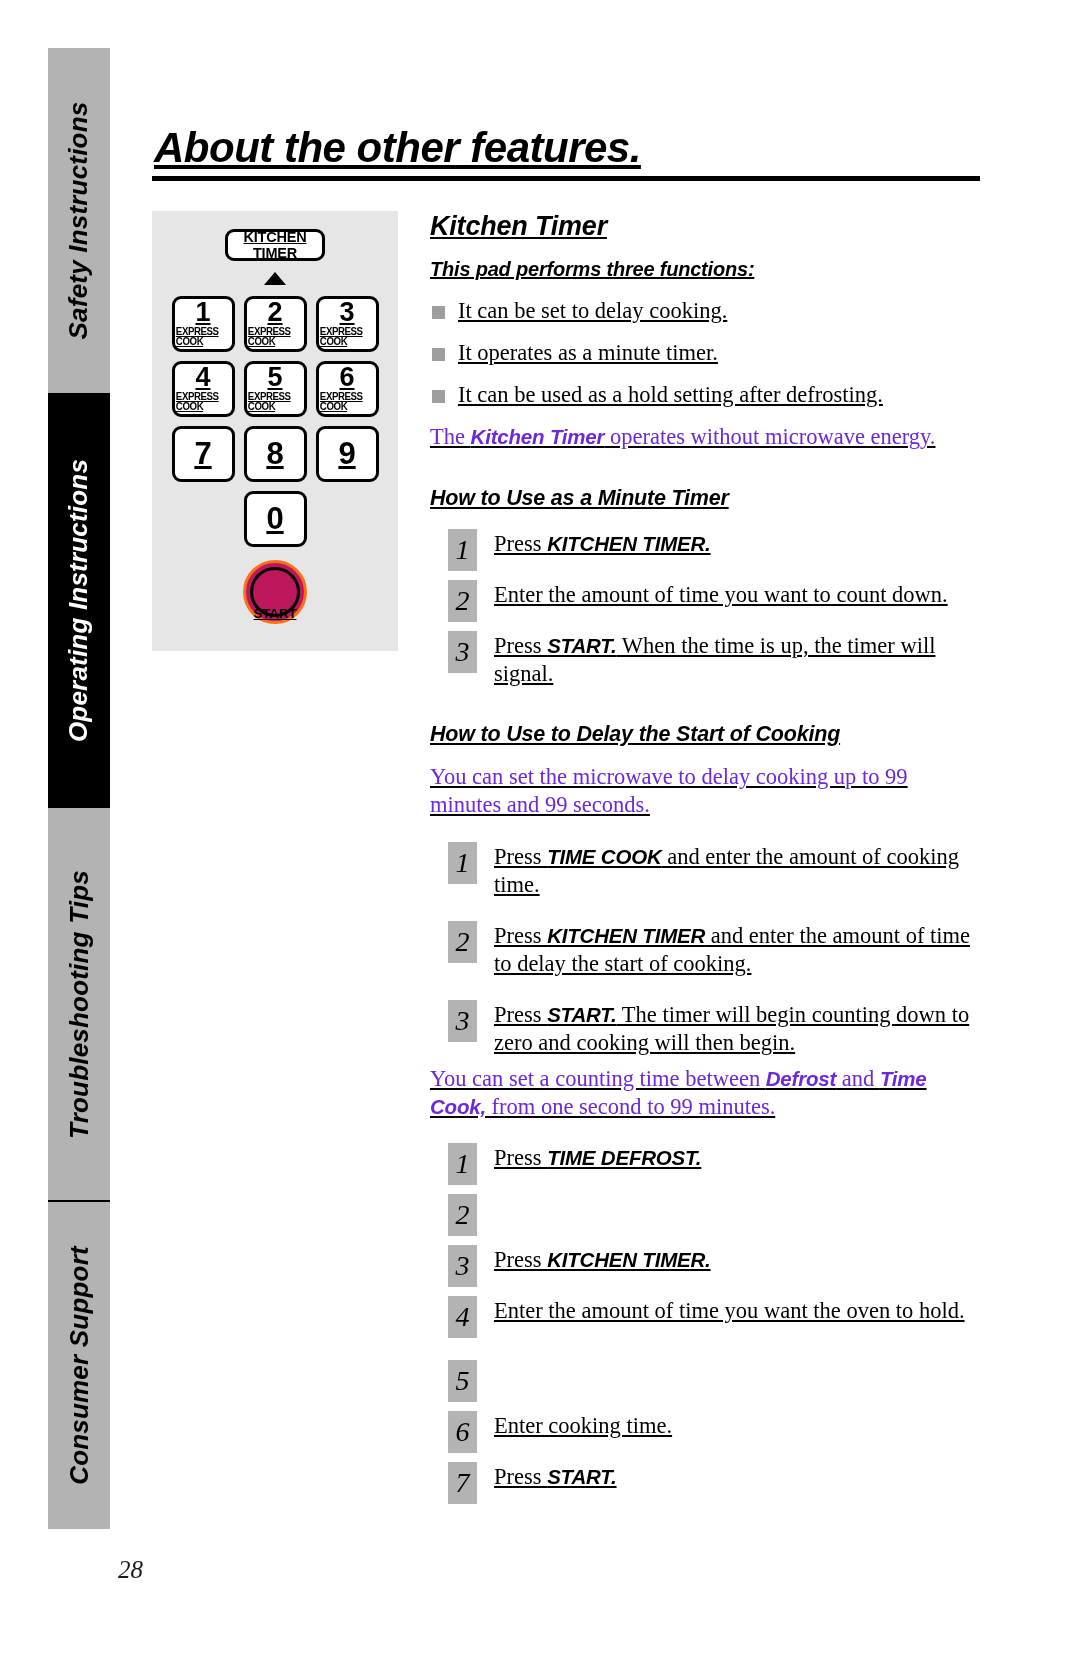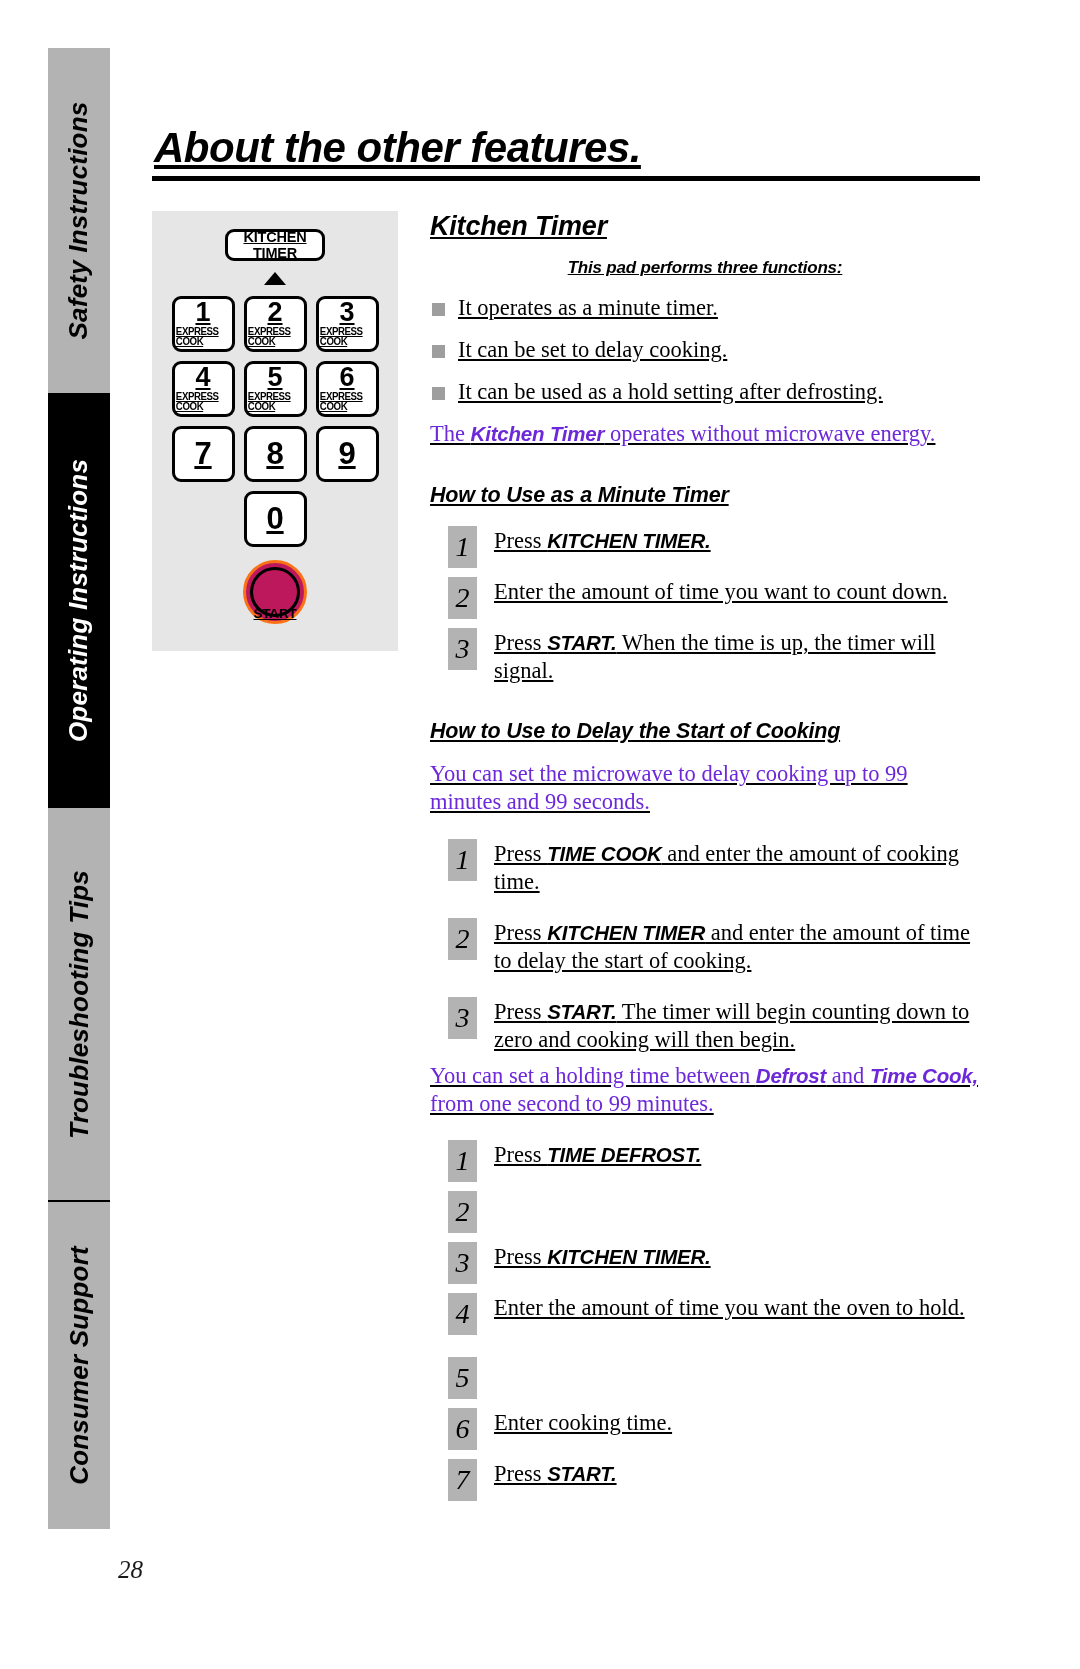--- a/index.html
+++ b/index.html
@@ -225,25 +225,24 @@
     font-style: italic;
     font-size: 27px;
     margin: 0 0 16px 0;
     letter-spacing: -0.2px;
     color: #000;
   }
   .lead-bold {
     font-family: "Liberation Sans", sans-serif;
     font-weight: bold;
     font-style: italic;
-    font-size: 17px;
+    font-size: 20px;
     margin: 0 0 16px 0;
     letter-spacing: -0.2px;
     color: #000;
-    text-align: center;
   }
   ul.bullets {
     list-style: none;
     margin: 0 0 14px 0;
     padding: 0;
   }
   ul.bullets li {
     position: relative;
     padding-left: 28px;
     font-size: 22.5px;
@@ -419,25 +418,25 @@
 
       <div class="text-col">
 
         <h2 class="sec-title">Kitchen Timer</h2>
 
         <p class="lead-bold">This pad performs three functions:</p>
 
         <ul class="bullets">
           <li>
             <span class="bullet-sq"></span>
+            <span>It can be set to delay cooking.</span>
+          </li>
+          <li>
+            <span class="bullet-sq"></span>
             <span>It operates as a minute timer.</span>
-          </li>
-          <li>
-            <span class="bullet-sq"></span>
-            <span>It can be set to delay cooking.</span>
           </li>
           <li>
             <span class="bullet-sq"></span>
             <span>It can be used as a hold setting after defrosting.</span>
           </li>
         </ul>
 
         <p class="para"><span>The </span><span class="sans-bold-italic">Kitchen Timer</span><span> operates without microwave energy.</span></p>
 
         <h3 class="how-title">How to Use as a Minute Timer</h3>
@@ -470,21 +469,21 @@
             <span class="stepnum">2</span>
             <span class="stepbody"><span>Press </span><span class="sans-bold-italic">KITCHEN TIMER</span><span> and enter the amount of time to delay the start of cooking.</span></span>
           </li>
           <li>
             <span class="stepnum">3</span>
             <span class="stepbody"><span>Press </span><span class="sans-bold-italic">START.</span><span> The timer will begin counting down to zero and cooking will then begin.</span></span>
           </li>
         </ol>
 
 
-        <p class="para" style="margin-bottom:20px;"><span>You can set a holding time between </span><span class="sans-bold-italic">Defrost</span><span>  and </span><span class="sans-bold-italic">Time Cook,</span><span> from one second to 99 minutes.</span></p>
+        <p class="para" style="margin-bottom:20px;"><span>You can set a counting time between </span><span class="sans-bold-italic">Defrost</span><span>  and </span><span class="sans-bold-italic">Time Cook,</span><span> from one second to 99 minutes.</span></p>
 
         <ol class="steps">
           <li>
             <span class="stepnum">1</span>
             <span class="stepbody"><span>Press </span><span class="sans-bold-italic">TIME DEFROST.</span><span></span></span>
           </li>
           <li>
             <span class="stepnum">2</span>
           </li>
           <li>

